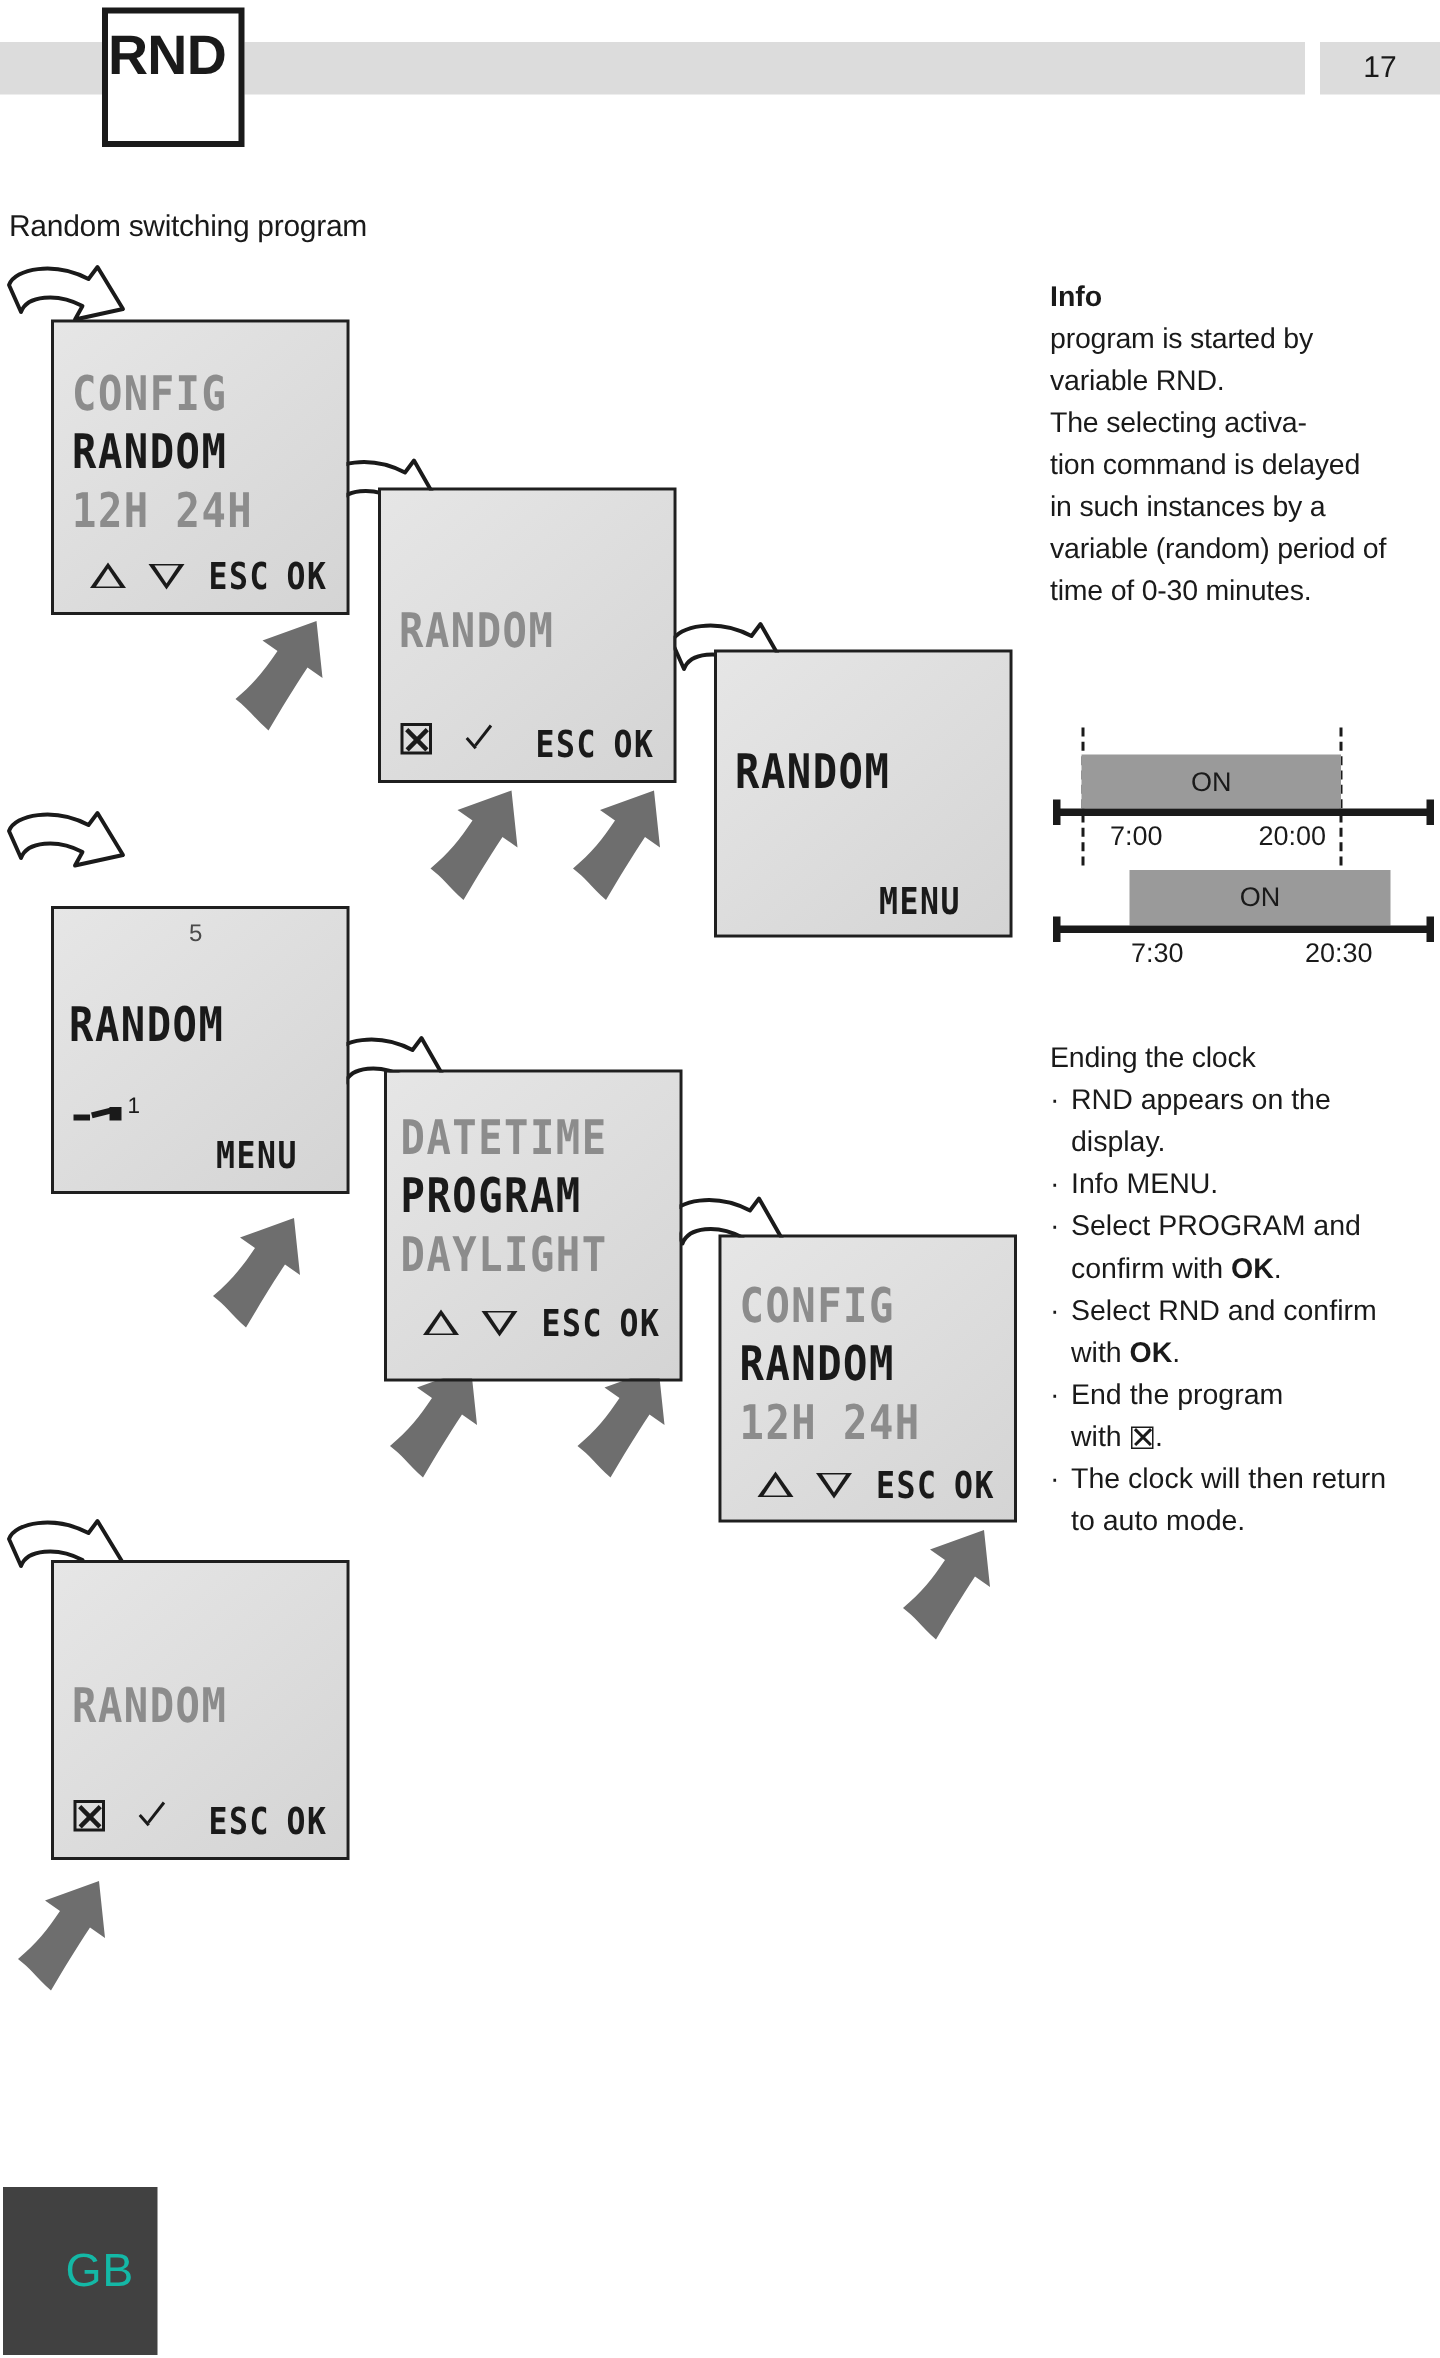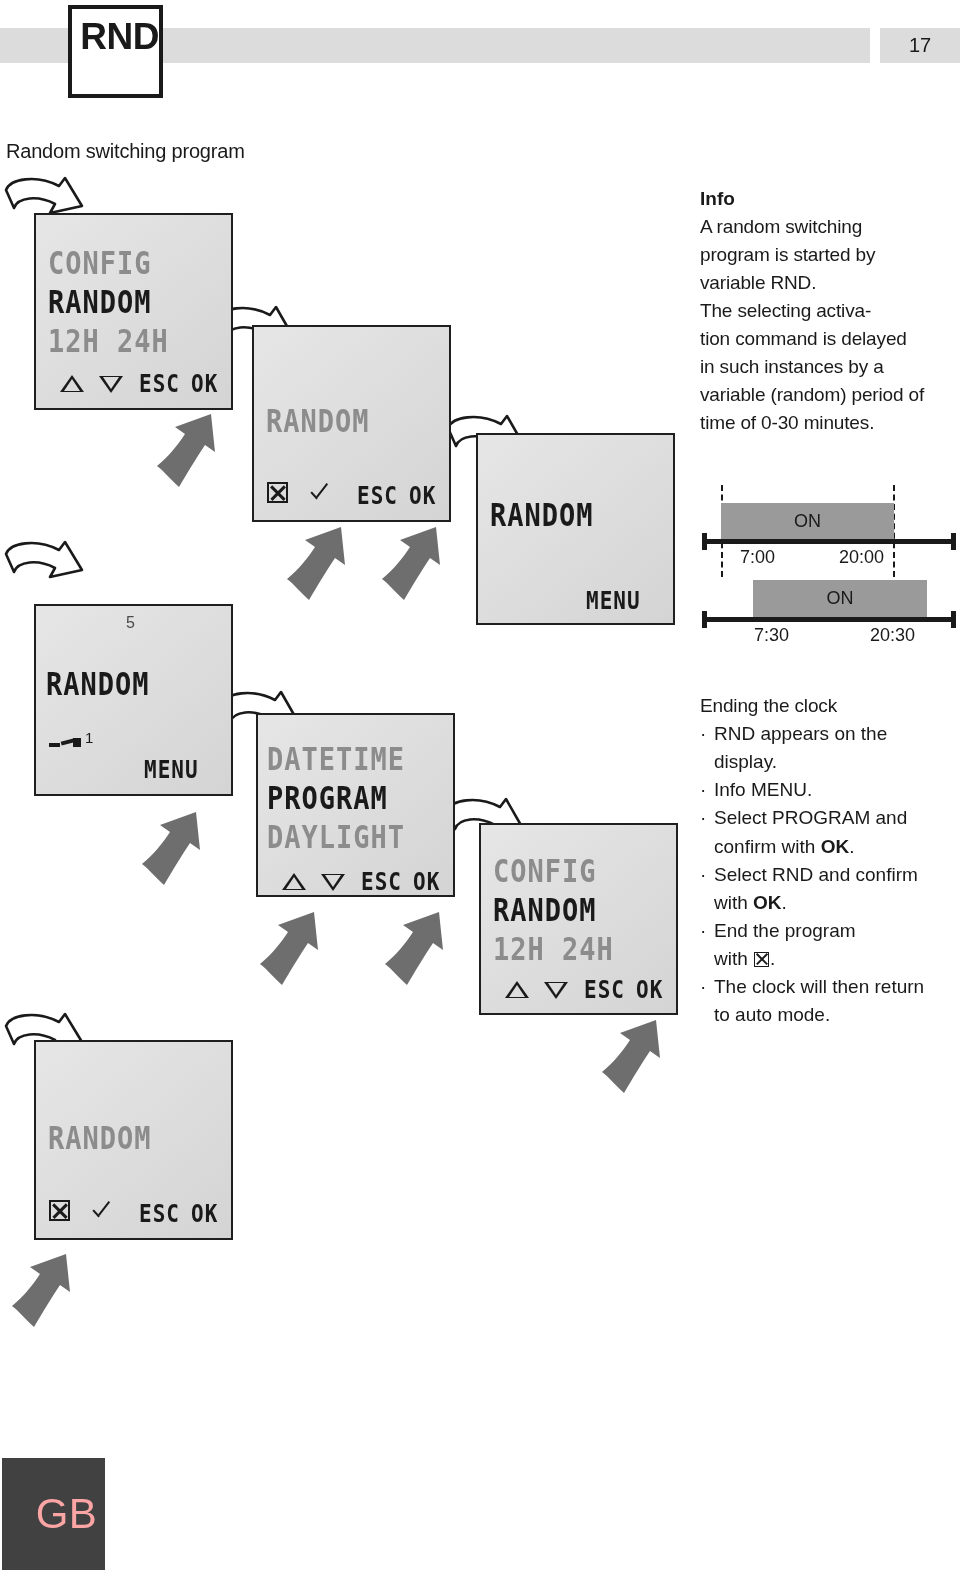--- a/index.html
+++ b/index.html
@@ -15,21 +15,21 @@
   .header-bar {
     position: absolute; left: 0; top: 28px;
     width: 870px; height: 35px;
     background: #dcdcdc;
   }
   .rnd-badge {
     position: absolute; left: 68px; top: 5px;
     width: 95px; height: 93px;
     background: #ffffff;
     border: 4px solid #1a1a1a;
-    display: flex; align-items: flex-start; justify-content: flex-end;
+    display: flex; align-items: flex-start; justify-content: flex-start;
   }
   .rnd-badge span {
     font-size: 37px; font-weight: bold; color: #1a1a1a;
     letter-spacing: -0.5px; line-height: 1; padding-top: 9px;
   }
   .page-num {
     position: absolute; left: 880px; top: 28px;
     width: 80px; height: 35px;
     background: #dcdcdc;
     display: flex; align-items: center; justify-content: center;
@@ -190,21 +190,21 @@
     position: absolute; font-size: 18px; color: #1a1a1a; white-space: nowrap;
   }
 
   
   .gb-badge {
     position: absolute; left: 2px; top: 1458px;
     width: 103px; height: 112px;
     background: #414141;
     display: flex; align-items: center; justify-content: center;
   }
-  .gb-badge span { color: #fca5a5; font-size: 42px; letter-spacing: 0.5px; margin-left: 26px; }
+  .gb-badge span { color: #14b8a6; font-size: 31px; letter-spacing: 0.5px; margin-left: 26px; }
 </style>
 </head>
 <body>
 
 <div id="page">
 
   <div class="header-bar"></div>
   <div class="rnd-badge">
     <span>RND</span>
   </div>
@@ -292,21 +292,21 @@
     <div class="lcd-text lcd-line-big seg-on" style="left:10px; top:60px;">RANDOM</div>
     <div class="icon-relay" style="left:13px; top:128px;">
       <div class="seg-a"></div>
         <div class="seg-b"></div>
         <div class="seg-c"></div>
     </div>
     <div class="relay-sup" style="left:49px; top:123px;">1</div>
     <div class="lcd-text lcd-line-foot" style="left:108px; top:150px;">MENU</div>
   </div>
 
-  <div class="lcd" style="left:256px; top:713px; width:199px; height:184px;">
+  <div class="lcd" style="left:256px; top:713px; width:199px; height:208px;">
     <div class="lcd-text lcd-line-big seg-dim" style="left:9px; top:26px;">DATETIME</div>
     <div class="lcd-text lcd-line-big seg-on" style="left:9px; top:65px;">PROGRAM</div>
     <div class="lcd-text lcd-line-big seg-dim" style="left:9px; top:104px;">DAYLIGHT</div>
     <div class="icon-tri-up" style="left:24px; top:158px;"></div>
     <div class="icon-tri-dn" style="left:63px; top:159px;"></div>
     <div class="lcd-text lcd-line-foot" style="left:103px; top:153px;">ESC</div>
     <div class="lcd-text lcd-line-foot" style="left:155px; top:153px;">OK</div>
   </div>
 
   <div class="lcd" style="left:479px; top:823px; width:199px; height:192px;">
@@ -322,21 +322,20 @@
   <div class="lcd" style="left:34px; top:1040px; width:199px; height:200px;">
     <div class="lcd-text lcd-line-big seg-dim" style="left:12px; top:78px;">RANDOM</div>
     <div class="icon-xbox" style="left:13px; top:158px;"></div>
     <div class="icon-check" style="left:56px; top:160px;"></div>
     <div class="lcd-text lcd-line-foot" style="left:103px; top:158px;">ESC</div>
     <div class="lcd-text lcd-line-foot" style="left:155px; top:158px;">OK</div>
   </div>
 
   <div class="info-block">
     <div class="info-head">Info</div>
-    <div class="body-line">A random switching</div>
     <div class="body-line">program is started by</div>
     <div class="body-line">variable RND.</div>
     <div class="body-line">The selecting activa-</div>
     <div class="body-line">tion command is delayed</div>
     <div class="body-line">in such instances by a</div>
     <div class="body-line">variable (random) period of</div>
     <div class="body-line">time of 0-30 minutes.</div>
   </div>
 
   <div class="timing">

